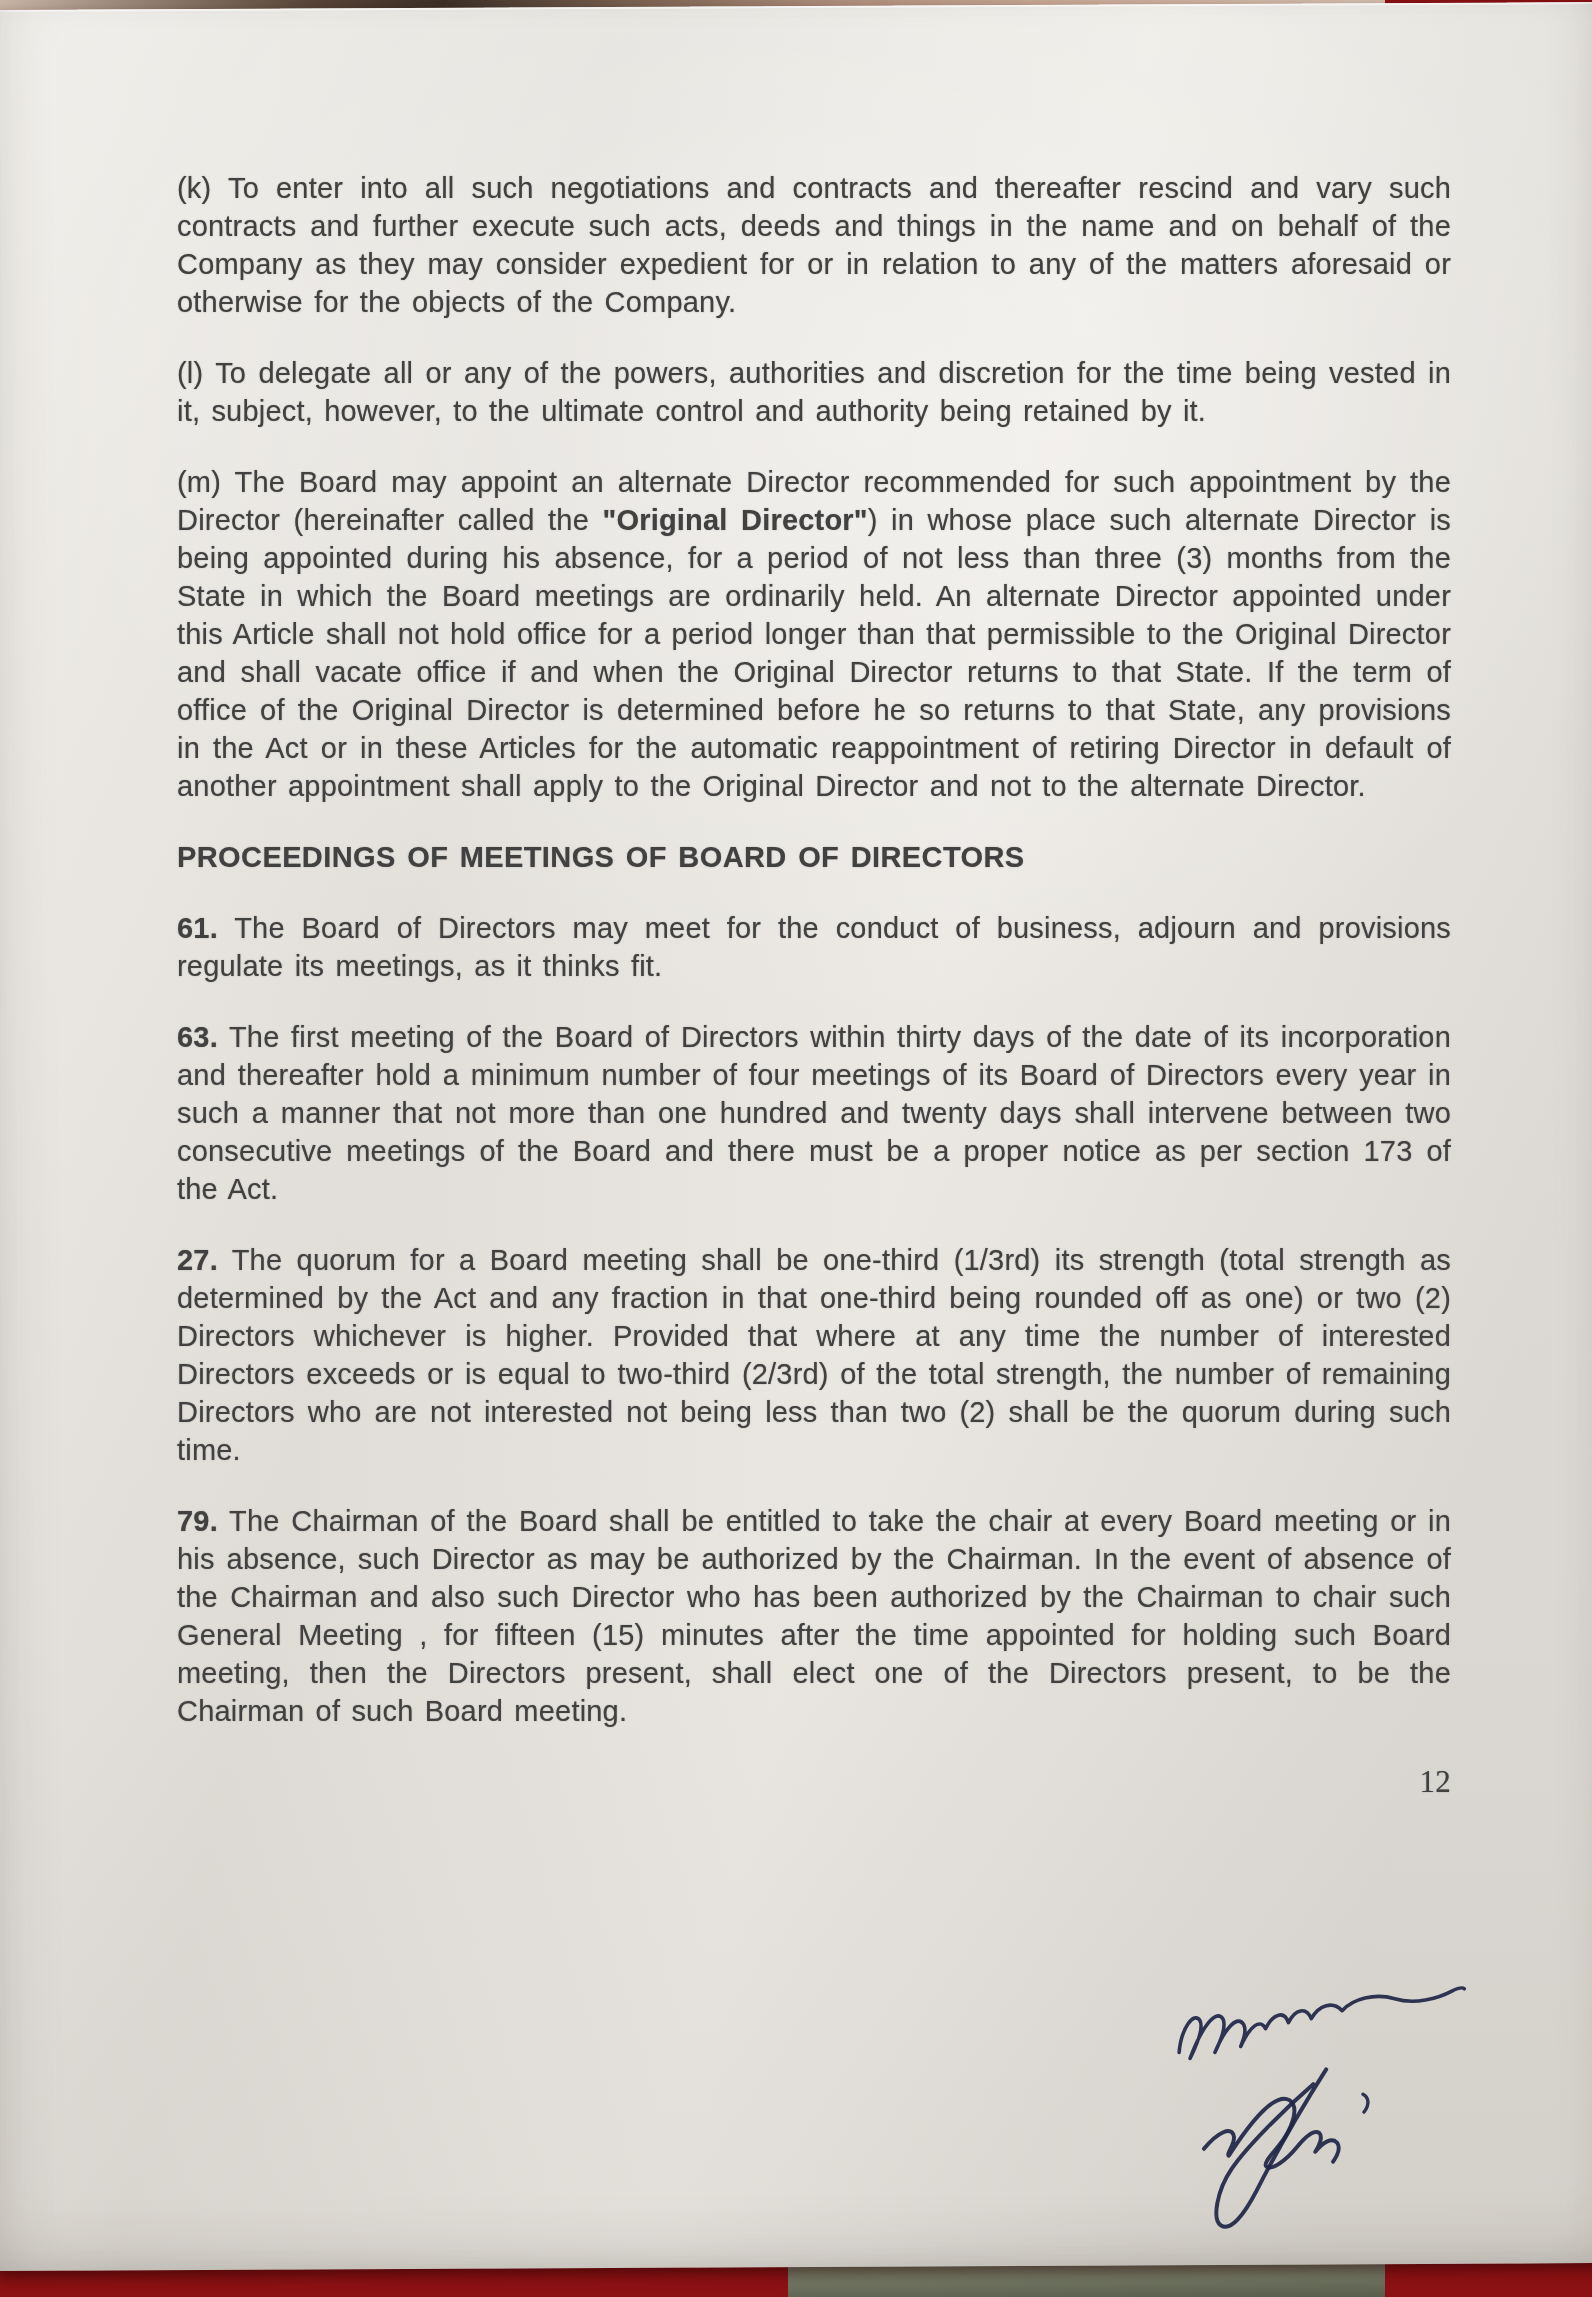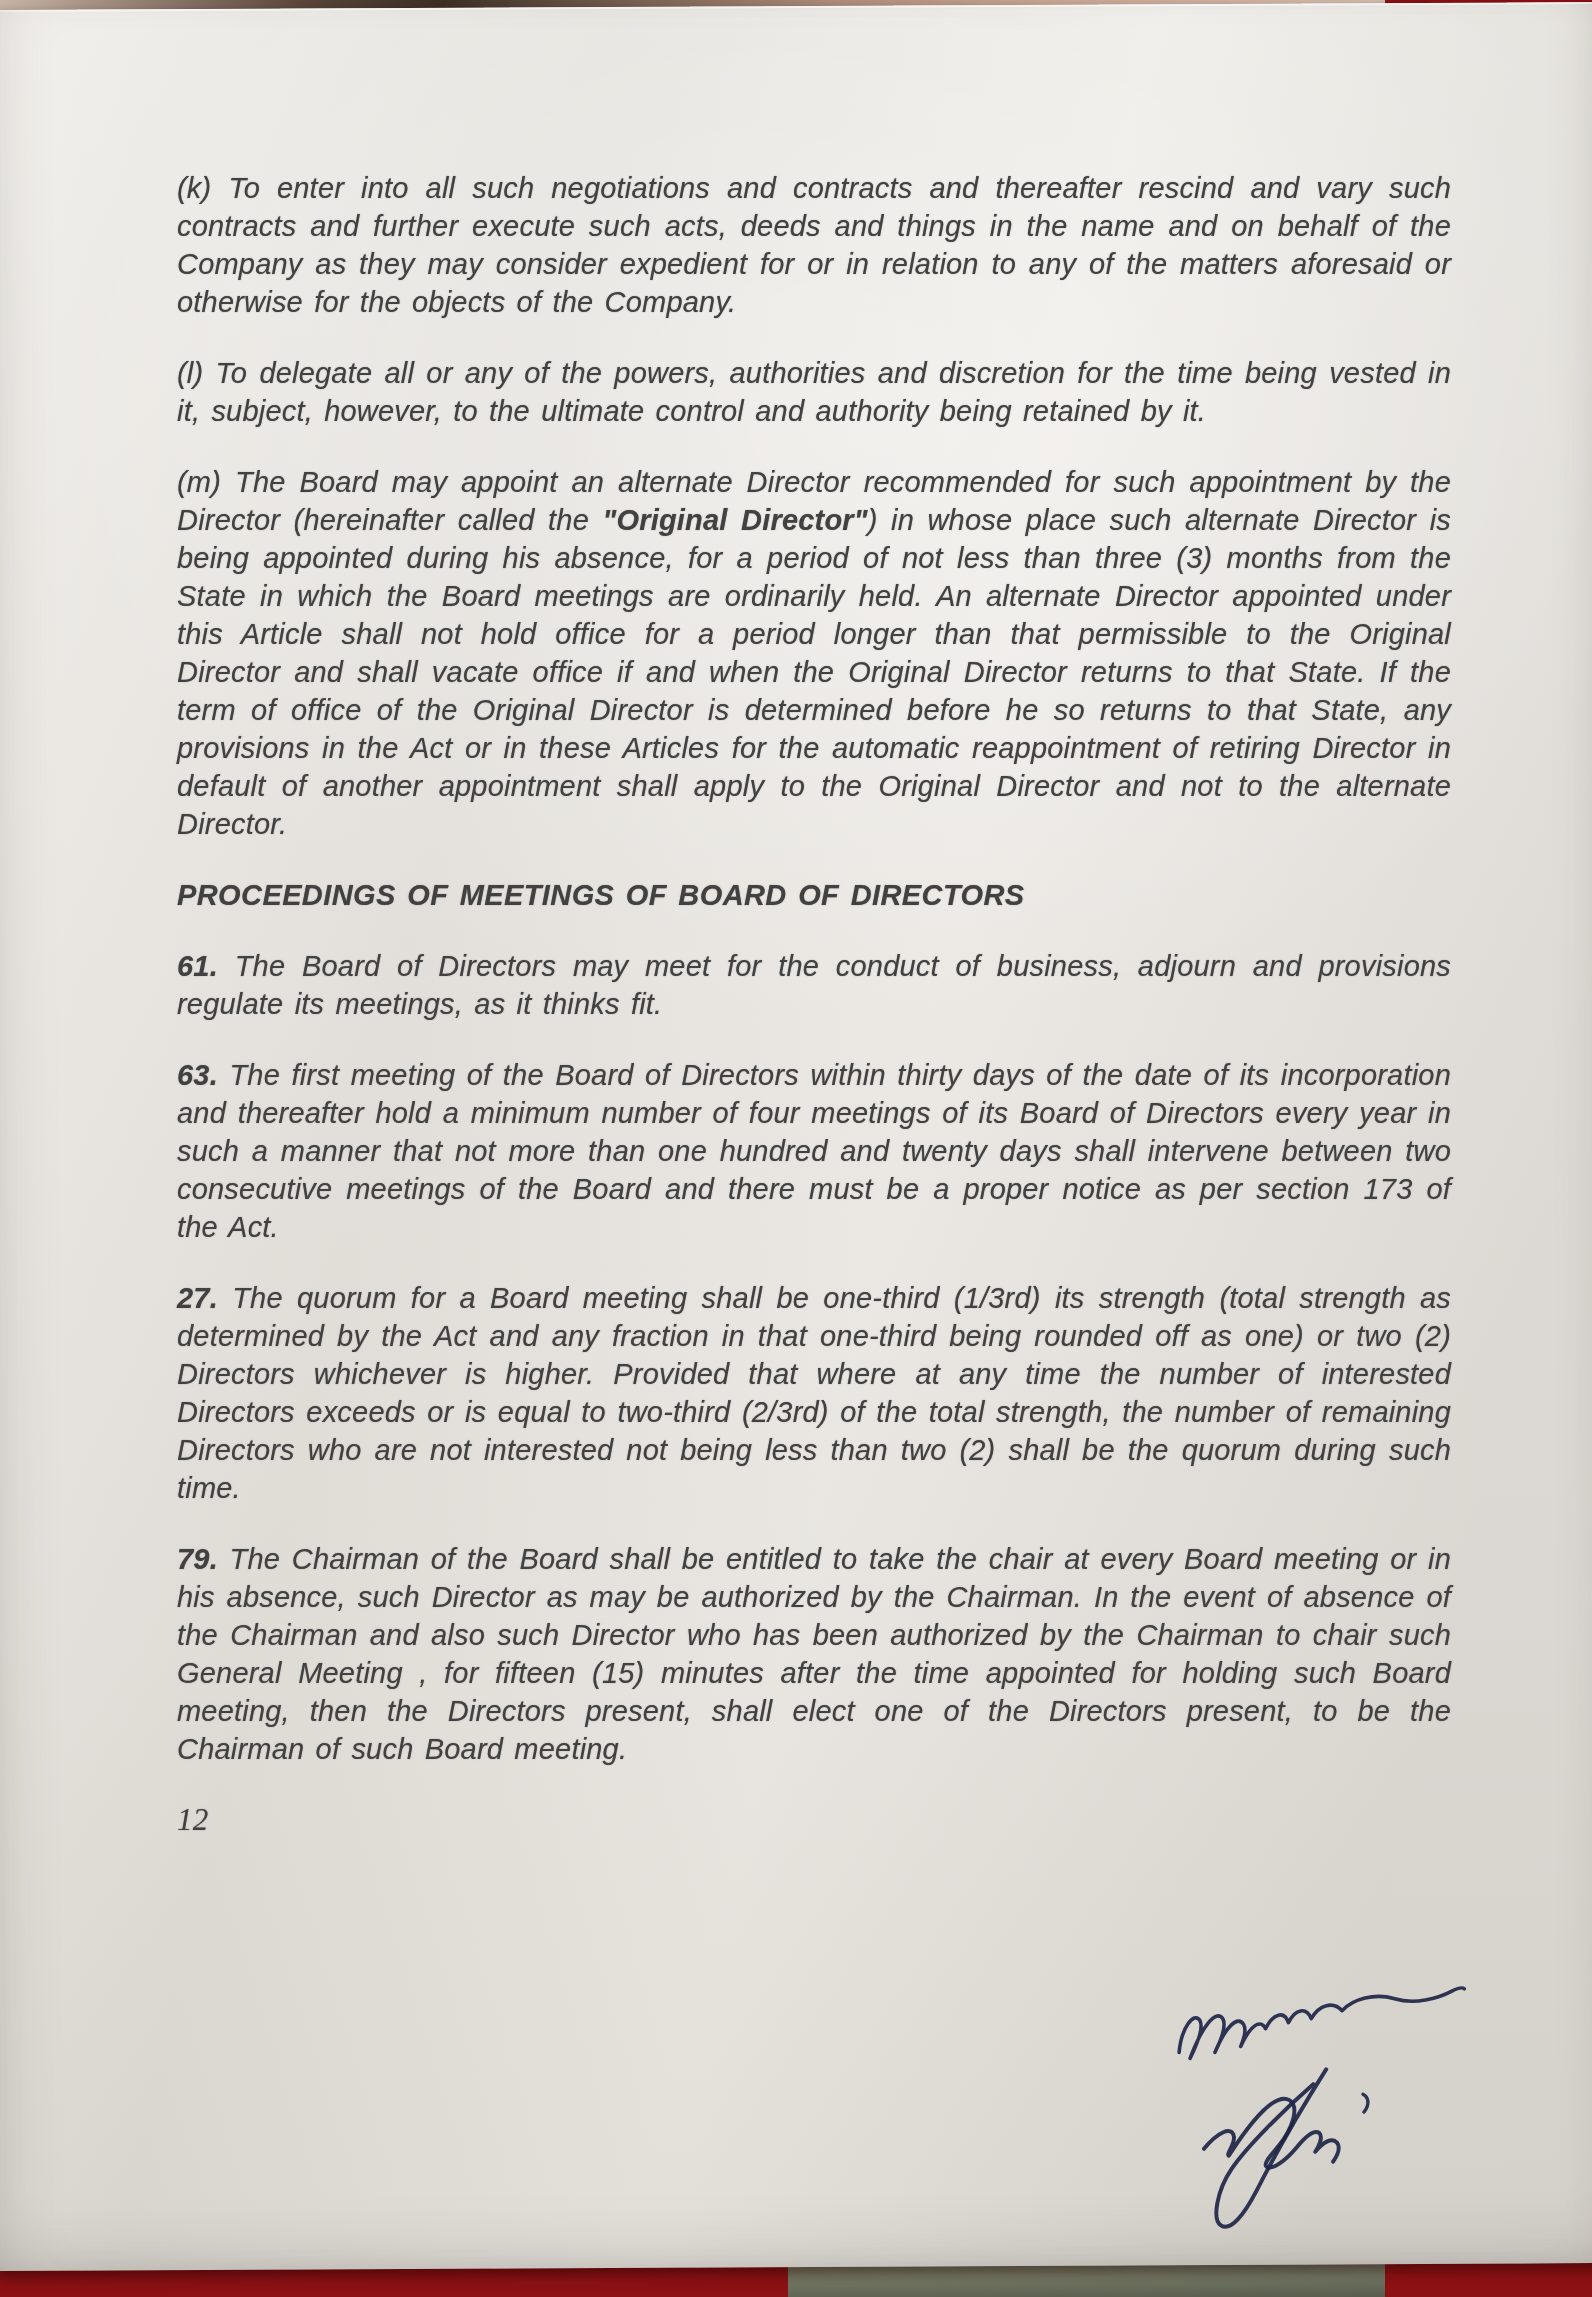--- a/index.html
+++ b/index.html
@@ -4,21 +4,21 @@
 <style>
   html, body {
     margin: 0;
     padding: 0;
     width: 1592px;
     height: 2297px;
     overflow: hidden;
     background: #8c1114;
     font-family: "Liberation Sans", "DejaVu Sans", sans-serif;
   }
-  .stage { position: relative; width: 1385px; height: 2297px; font-style: italic; }
+  .stage { position: relative; width: 1385px; height: 2297px; }
 
   
   .top-edge {
     position: absolute; top: 0; left: 0; width: 100%; height: 14px;
     background: linear-gradient(90deg,
       #c9b6a6 0%, #5a463a 22%, #3c2f26 32%, #7a6353 46%,
       #b08e7c 60%, #caa895 75%, #d8c2b2 100%);
     z-index: 0;
   }
 
@@ -64,21 +64,21 @@
     z-index: 3;
   }
   .content p { margin: 0 0 33px 0; }
   .heading {
     font-weight: bold;
     letter-spacing: 0.4px;
     margin: 0 0 33px 0;
   }
   .cnum { font-weight: bold; }
   .page-number {
-    text-align: left;
+    text-align: right;
     font-family: "Liberation Serif", "DejaVu Serif", serif;
     font-size: 31px;
     margin: 3px 0 0 0;
   }
 
   
   .signature {
     position: absolute; left: 1144px; top: 1965px; width: 418px; height: 308px;
     z-index: 4;
   }

